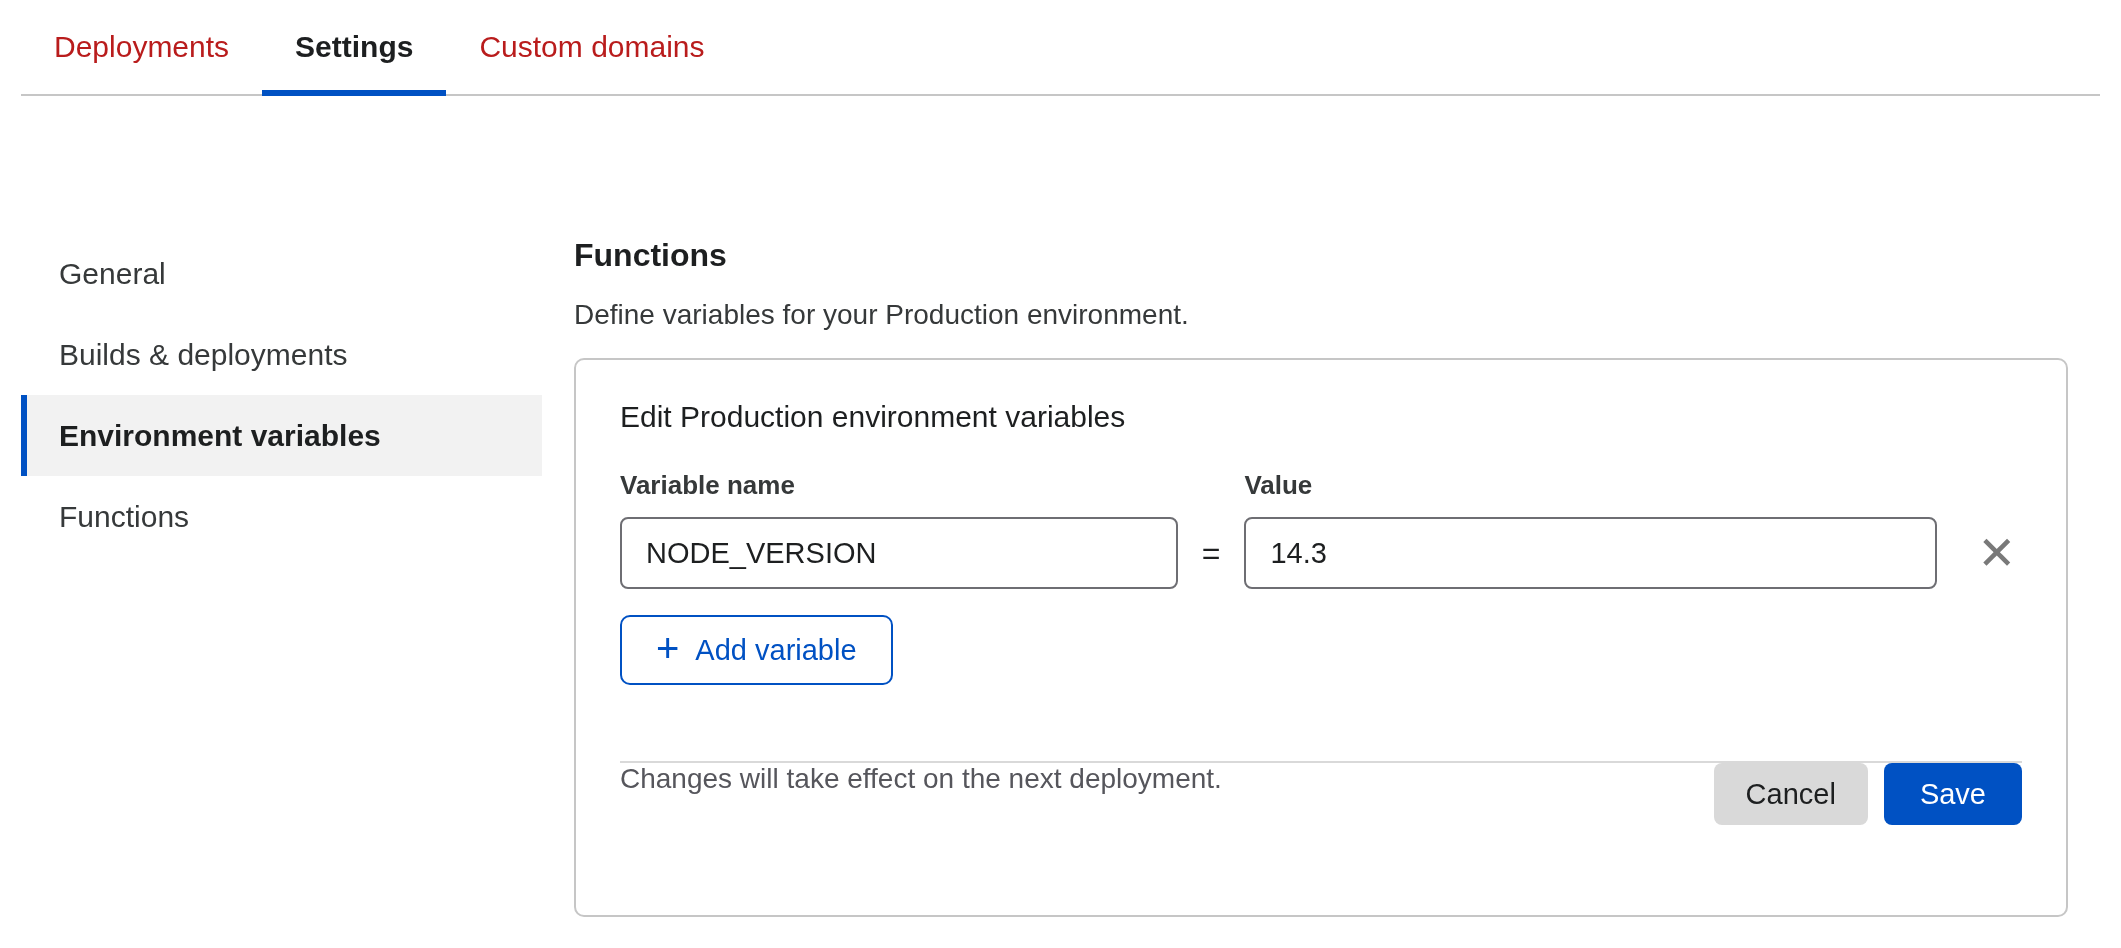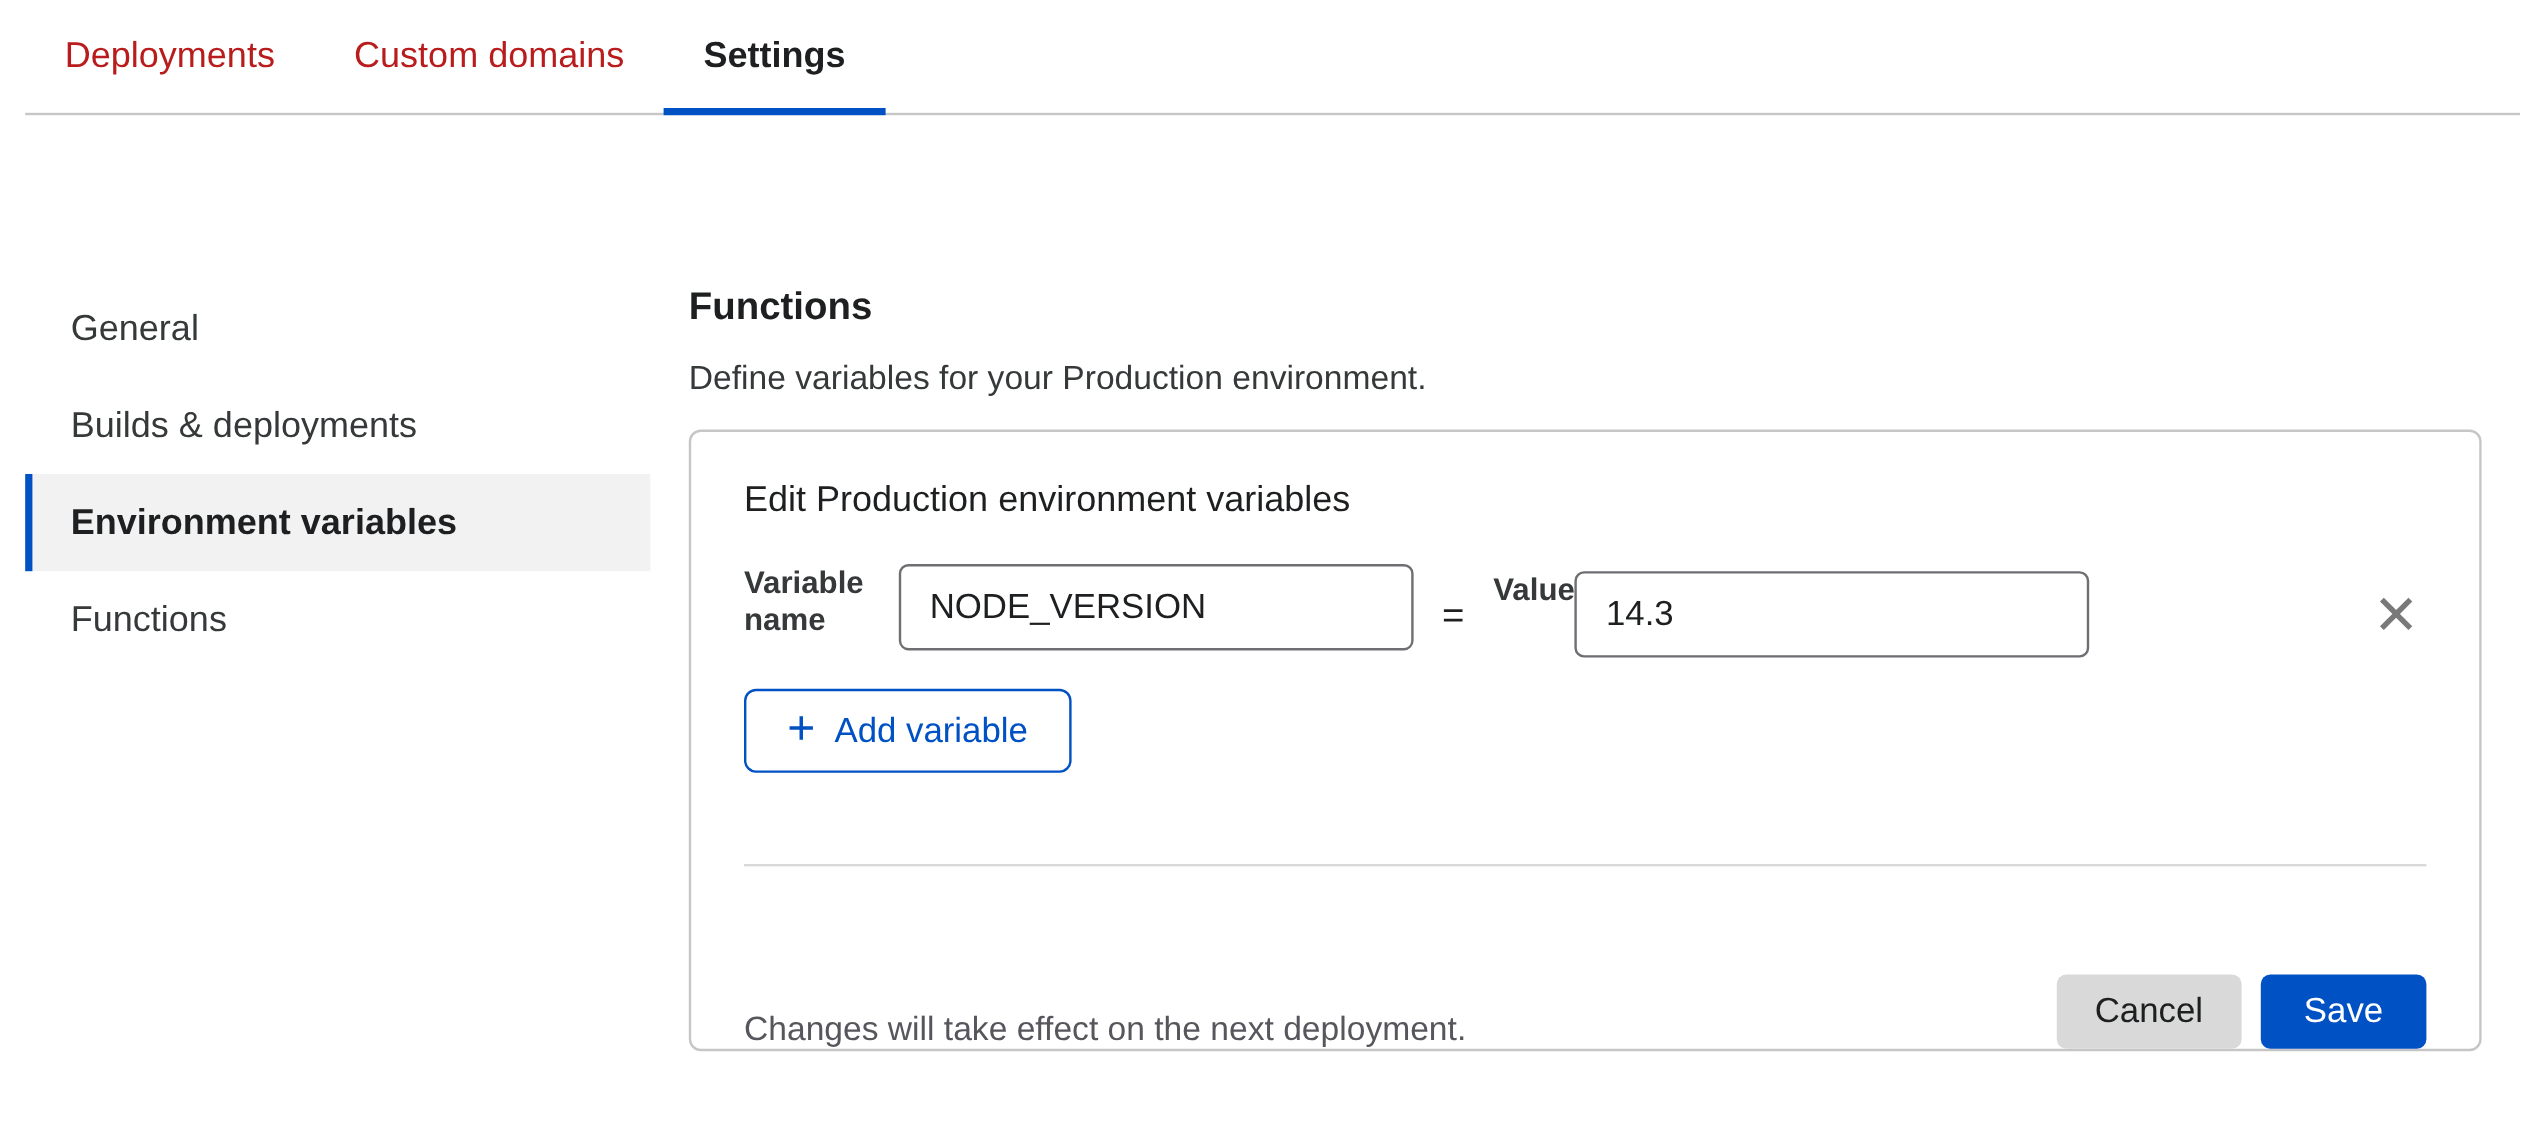--- a/index.html
+++ b/index.html
@@ -107,21 +107,21 @@
     font-size: 30px;
     font-weight: 400;
     color: #1d1f20;
   }
 
   .var-row {
     display: flex;
     align-items: flex-end;
     margin-top: 36px;
   }
-  .field-col { display: flex; }
+  .field-col { display: flex; flex-direction: column; }
   .field-label {
     font-size: 26px;
     font-weight: 700;
     color: #36393a;
     margin-bottom: 16px;
   }
   .text-input {
     height: 72px;
     border: 2px solid #6e6e73;
     border-radius: 8px;
@@ -176,21 +176,21 @@
 
   .card-divider {
     margin-top: 76px;
     height: 2px;
     background: #d9d9d9;
   }
 
   .card-footer {
     height: 152px;
     display: flex;
-    align-items: flex-end;
+    align-items: flex-start;
     justify-content: space-between;
   }
   .footer-note {
     font-size: 28px;
     color: #56565c;
   }
   .footer-actions { display: flex; align-items: center; gap: 16px; }
   .btn {
     height: 62px;
     border: none;
@@ -212,22 +212,22 @@
     padding: 12px 36px;
   }
 </style>
 </head>
 <body>
 
 <div class="page">
 
   <nav class="tabbar">
     <div class="tab">Deployments</div>
+    <div class="tab active">Settings</div>
     <div class="tab">Custom domains</div>
-    <div class="tab active">Settings</div>
   </nav>
 
   <div class="content">
 
     <aside class="sidebar">
       <div class="side-item">General</div>
       <div class="side-item">Builds &amp; deployments</div>
       <div class="side-item active">Environment variables</div>
       <div class="side-item">Functions</div>
     </aside>

